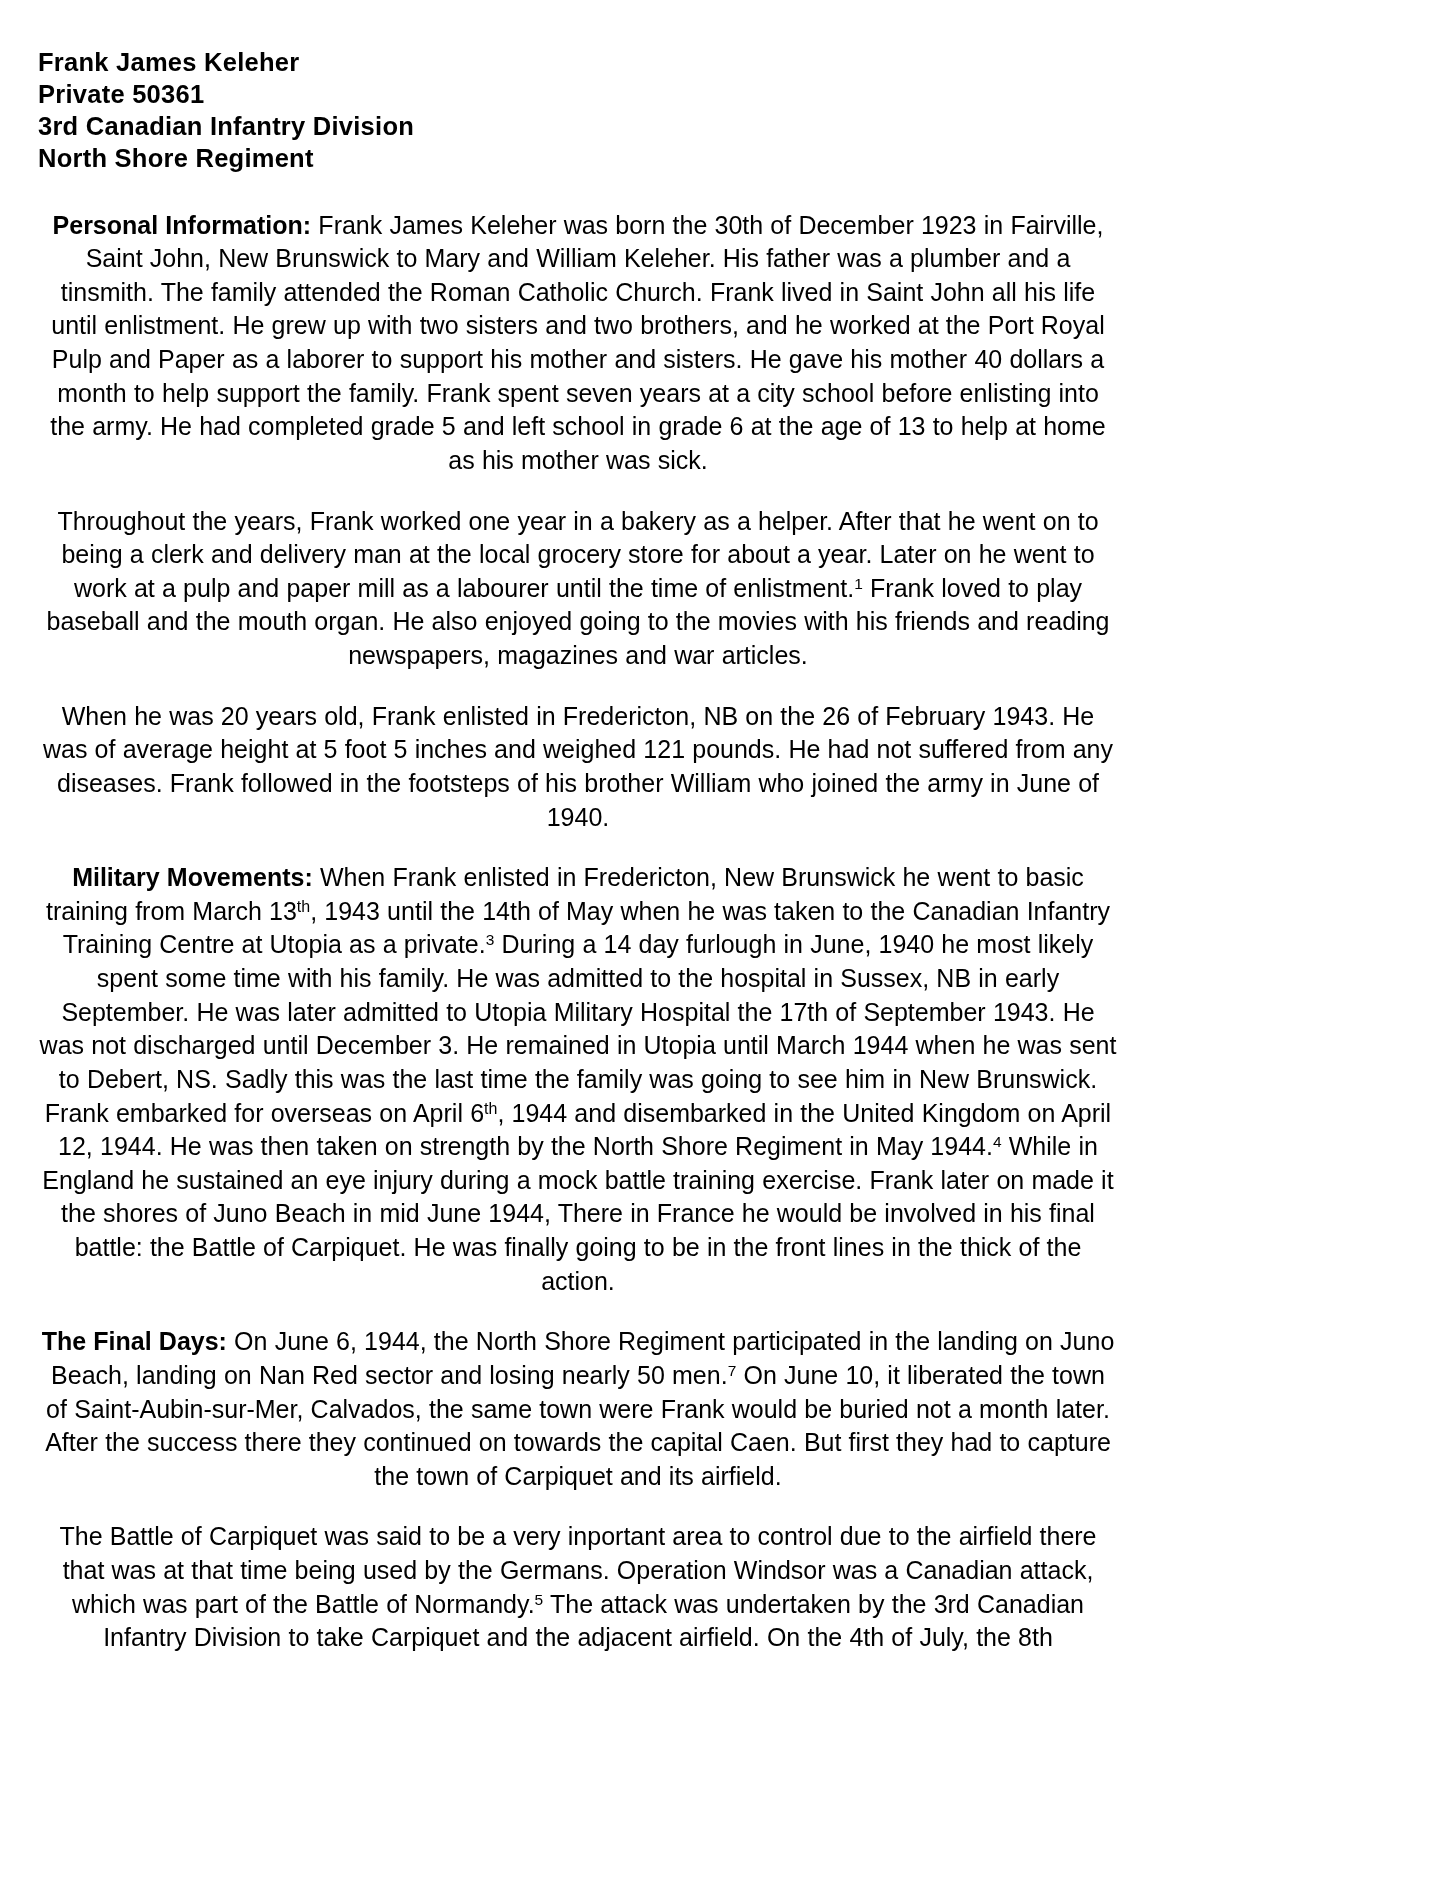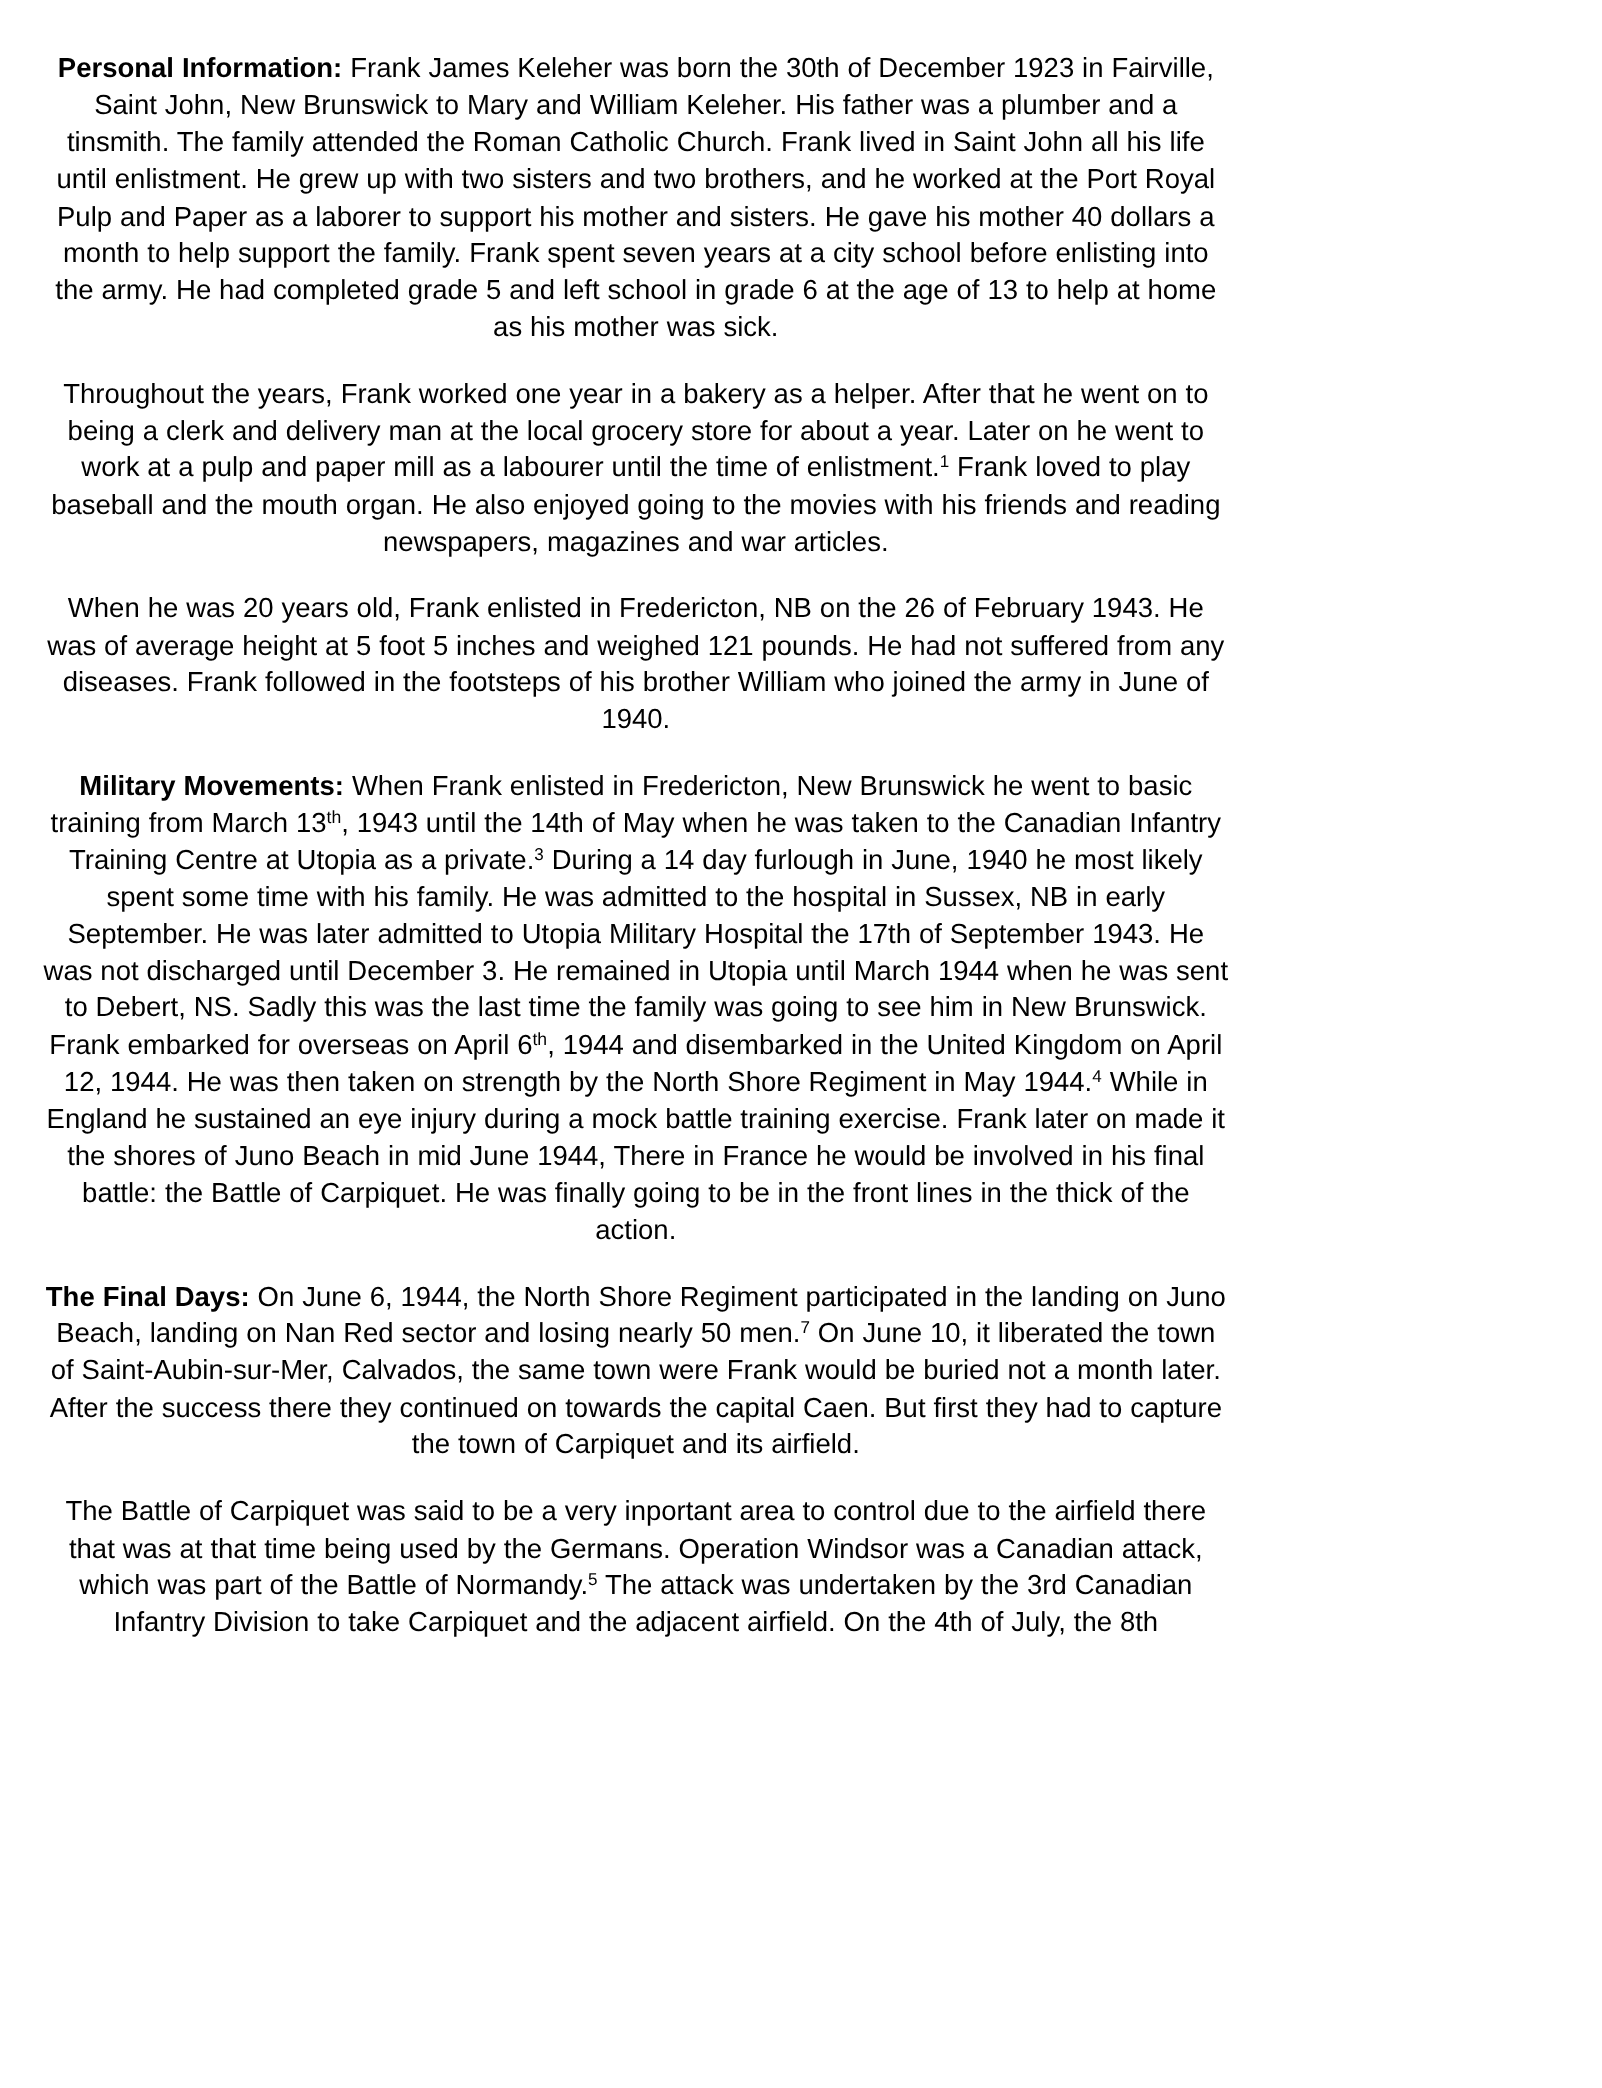--- a/index.html
+++ b/index.html
@@ -59,20 +59,26 @@
     line-height: 0;
     vertical-align: 0.5em;
   }
 </style>
 </head>
 <body>
 
 <div class="page">
   <div class="doc">
 
+    <div class="heading-block">
+      <div class="heading-line">Frank James Keleher</div>
+      <div class="heading-line">Private 50361</div>
+      <div class="heading-line">3rd Canadian Infantry Division</div>
+      <div class="heading-line">North Shore Regiment</div>
+    </div>
 
     <p class="para"><span class="lead">Personal Information:</span><span> Frank James Keleher was born the 30th of December 1923 in Fairville, Saint John, New Brunswick to Mary and William Keleher. His father was a plumber and a tinsmith. The family attended the Roman Catholic Church.  Frank lived in Saint John all his life until enlistment. He grew up with two sisters and two brothers, and he worked at the Port Royal Pulp and Paper as a laborer to support his mother and sisters. He gave his mother 40 dollars a month to help support the family. Frank spent seven years at a city school before enlisting into the army. He had completed grade 5 and left school in grade 6 at the age of 13 to help at home as his mother was sick.</span></p>
 
     <p class="para"><span>Throughout the years, Frank worked one year in a bakery as a helper. After that he went on to being a clerk and delivery man at the local grocery store for about a year. Later on he went to work at a pulp and paper mill as a labourer until the time of enlistment.</span><sup>1</sup><span> Frank loved to play baseball and the mouth organ. He also enjoyed going to the movies with his friends and reading newspapers, magazines and war articles.</span></p>
 
     <p class="para"><span>When he was 20 years old, Frank enlisted in Fredericton, NB on the 26 of February 1943. He was of average height at 5 foot 5 inches and weighed 121 pounds. He had not suffered from any diseases. Frank followed in the footsteps of his brother William who joined the army in June of 1940.</span></p>
 
     <p class="para"><span class="lead">Military Movements:</span><span> When Frank enlisted in Fredericton, New Brunswick he went to basic training from March 13</span><span class="ord">th</span><span>, 1943 until the 14th of May when he was taken to the Canadian Infantry Training Centre at Utopia as a private.</span><sup>3</sup><span> During a 14 day furlough in June, 1940 he most likely spent some time with his family. He was admitted to the hospital in Sussex, NB in early September. He was later admitted to Utopia Military Hospital the 17th of September 1943. He was not discharged until December 3. He remained in Utopia until March 1944 when he was sent to Debert, NS. Sadly this was the last time the family was going to see him in New Brunswick. Frank embarked for overseas on April 6</span><span class="ord">th</span><span>, 1944 and disembarked in the United Kingdom on April 12, 1944. He was then taken on strength by the North Shore Regiment in May 1944.</span><sup>4</sup><span> While in England he sustained an eye injury during a mock battle training exercise. Frank later on made it the shores of Juno Beach in mid June 1944, There in France he would be involved in his final battle: the Battle of Carpiquet. He was finally going to be in the front lines in the thick of the action.</span></p>
 
     <p class="para"><span class="lead">The Final Days:</span><span> On June 6, 1944, the North Shore Regiment participated in the landing on Juno Beach, landing on Nan Red sector and losing nearly 50 men.</span><sup>7</sup><span> On June 10, it liberated the town of Saint-Aubin-sur-Mer, Calvados, the same town were Frank would be buried not a month later. After the success there they continued on towards the capital Caen. But first they had to capture the town of Carpiquet and its airfield.</span></p>

